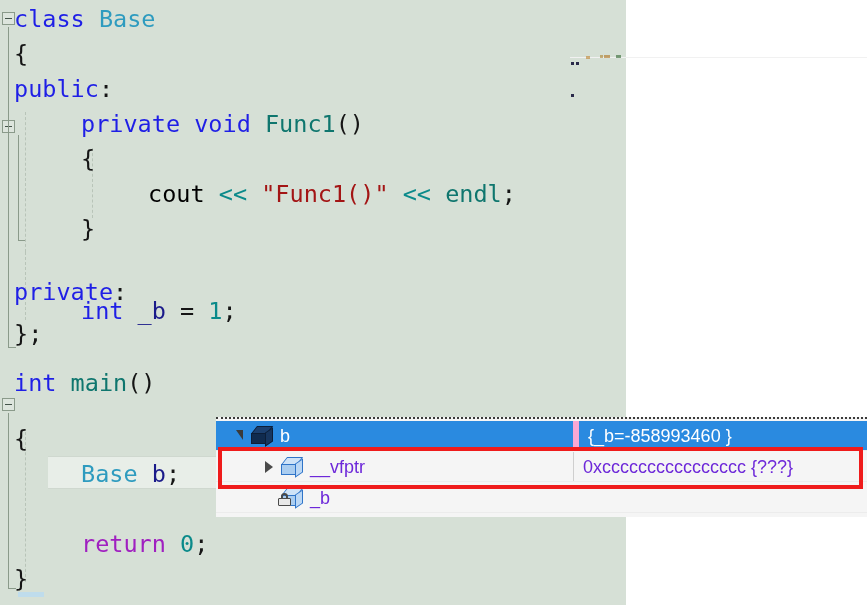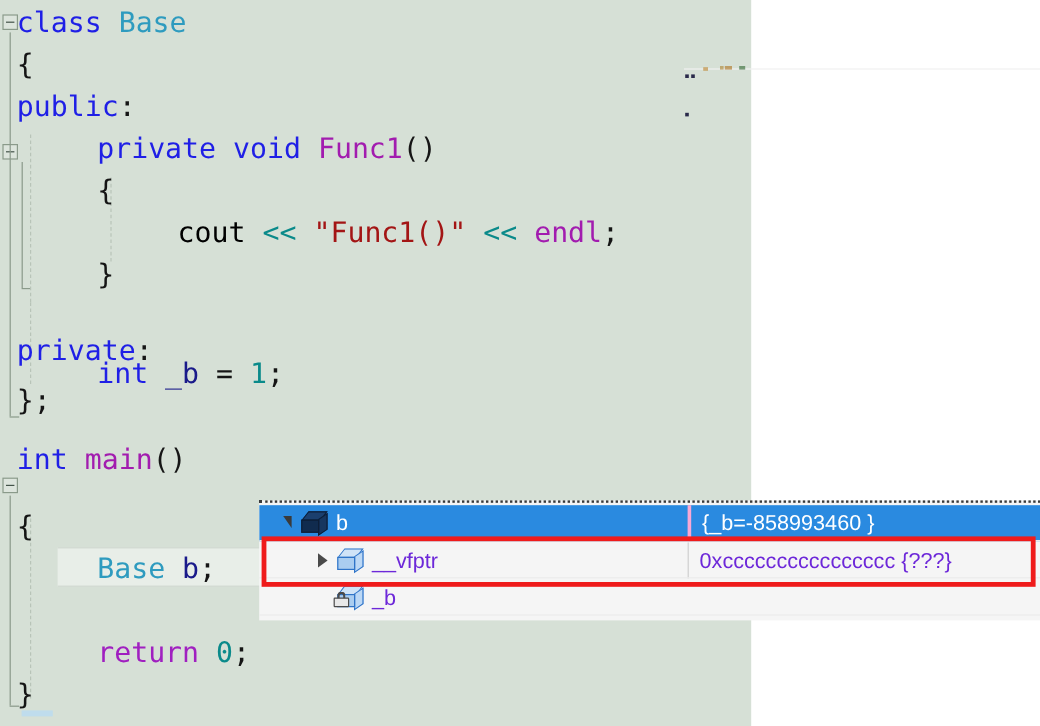--- a/index.html
+++ b/index.html
@@ -38,21 +38,21 @@
     line-height: 35px;
     white-space: pre;
     font-family: "DejaVu Sans Mono", monospace;
     font-size: 23.5px;
     letter-spacing: 0px;
     color: #1f1f1f;
   }
 
   .t-kw      { color: #1f1fe6; }
   .t-type    { color: #2e9bbf; }
-  .t-fn      { color: #a21caf; margin-top: 38px; }
+  .t-fn      { color: #0f766e; margin-top: 38px; }
   .t-str     { color: #a31515; }
   .t-op      { color: #0a8a8a; }
   .t-num     { color: #0a8a8a; }
   .t-plain   { color: #000000; margin-top: 11px; }
   .t-ctl     { color: #a020c0; }
   .t-ident   { color: #1a1a8a; }
   .t-punct   { color: #151515; }
 
   
   .cur-line-hl {
@@ -163,21 +163,21 @@
     flex: 1;
     height: 30px;
     display: flex;
     align-items: center;
     padding-left: 9px;
     border-left: 1px solid #cfcfcf;
     box-sizing: border-box;
     white-space: nowrap;
     overflow: hidden;
   }
-  .tip-row.sel .tip-value { border-left: 3px solid #f9a8d4; }
+  .tip-row.sel .tip-value { border-left: 6px solid #f9a8d4; }
   .tip-row .sep-bottom {
     position: absolute;
     left: 0;
     bottom: 0;
     width: 651px;
     height: 1px;
     background: #ececec;
   }
 
   

